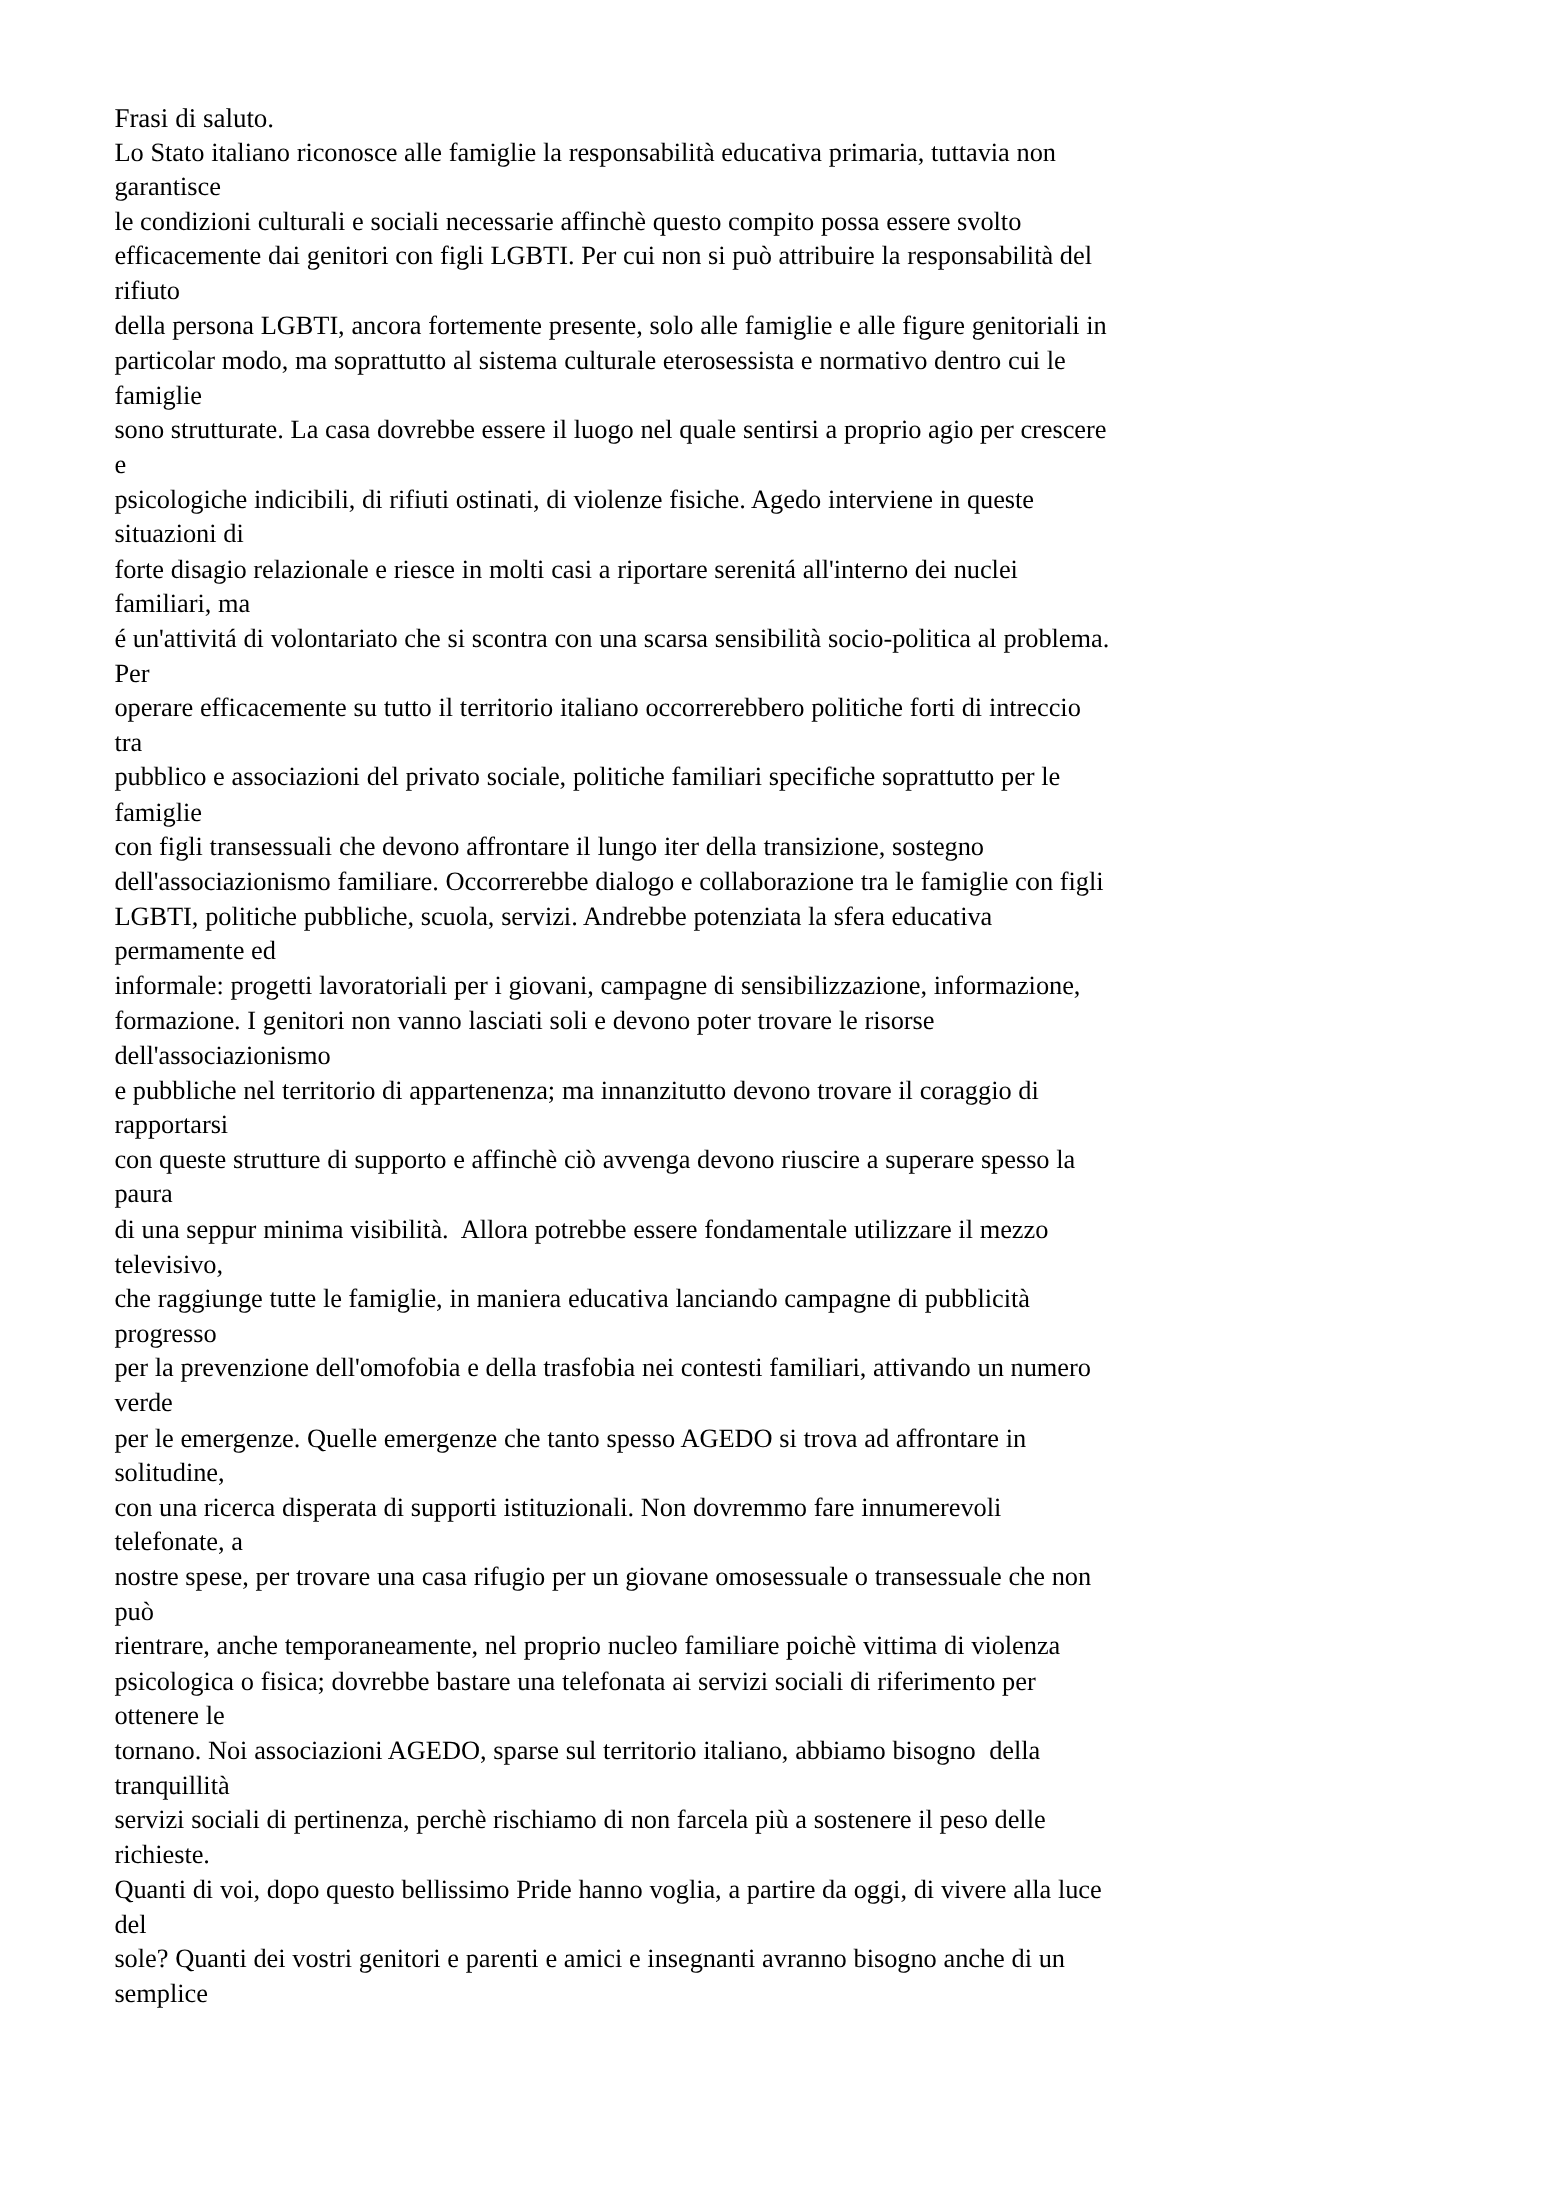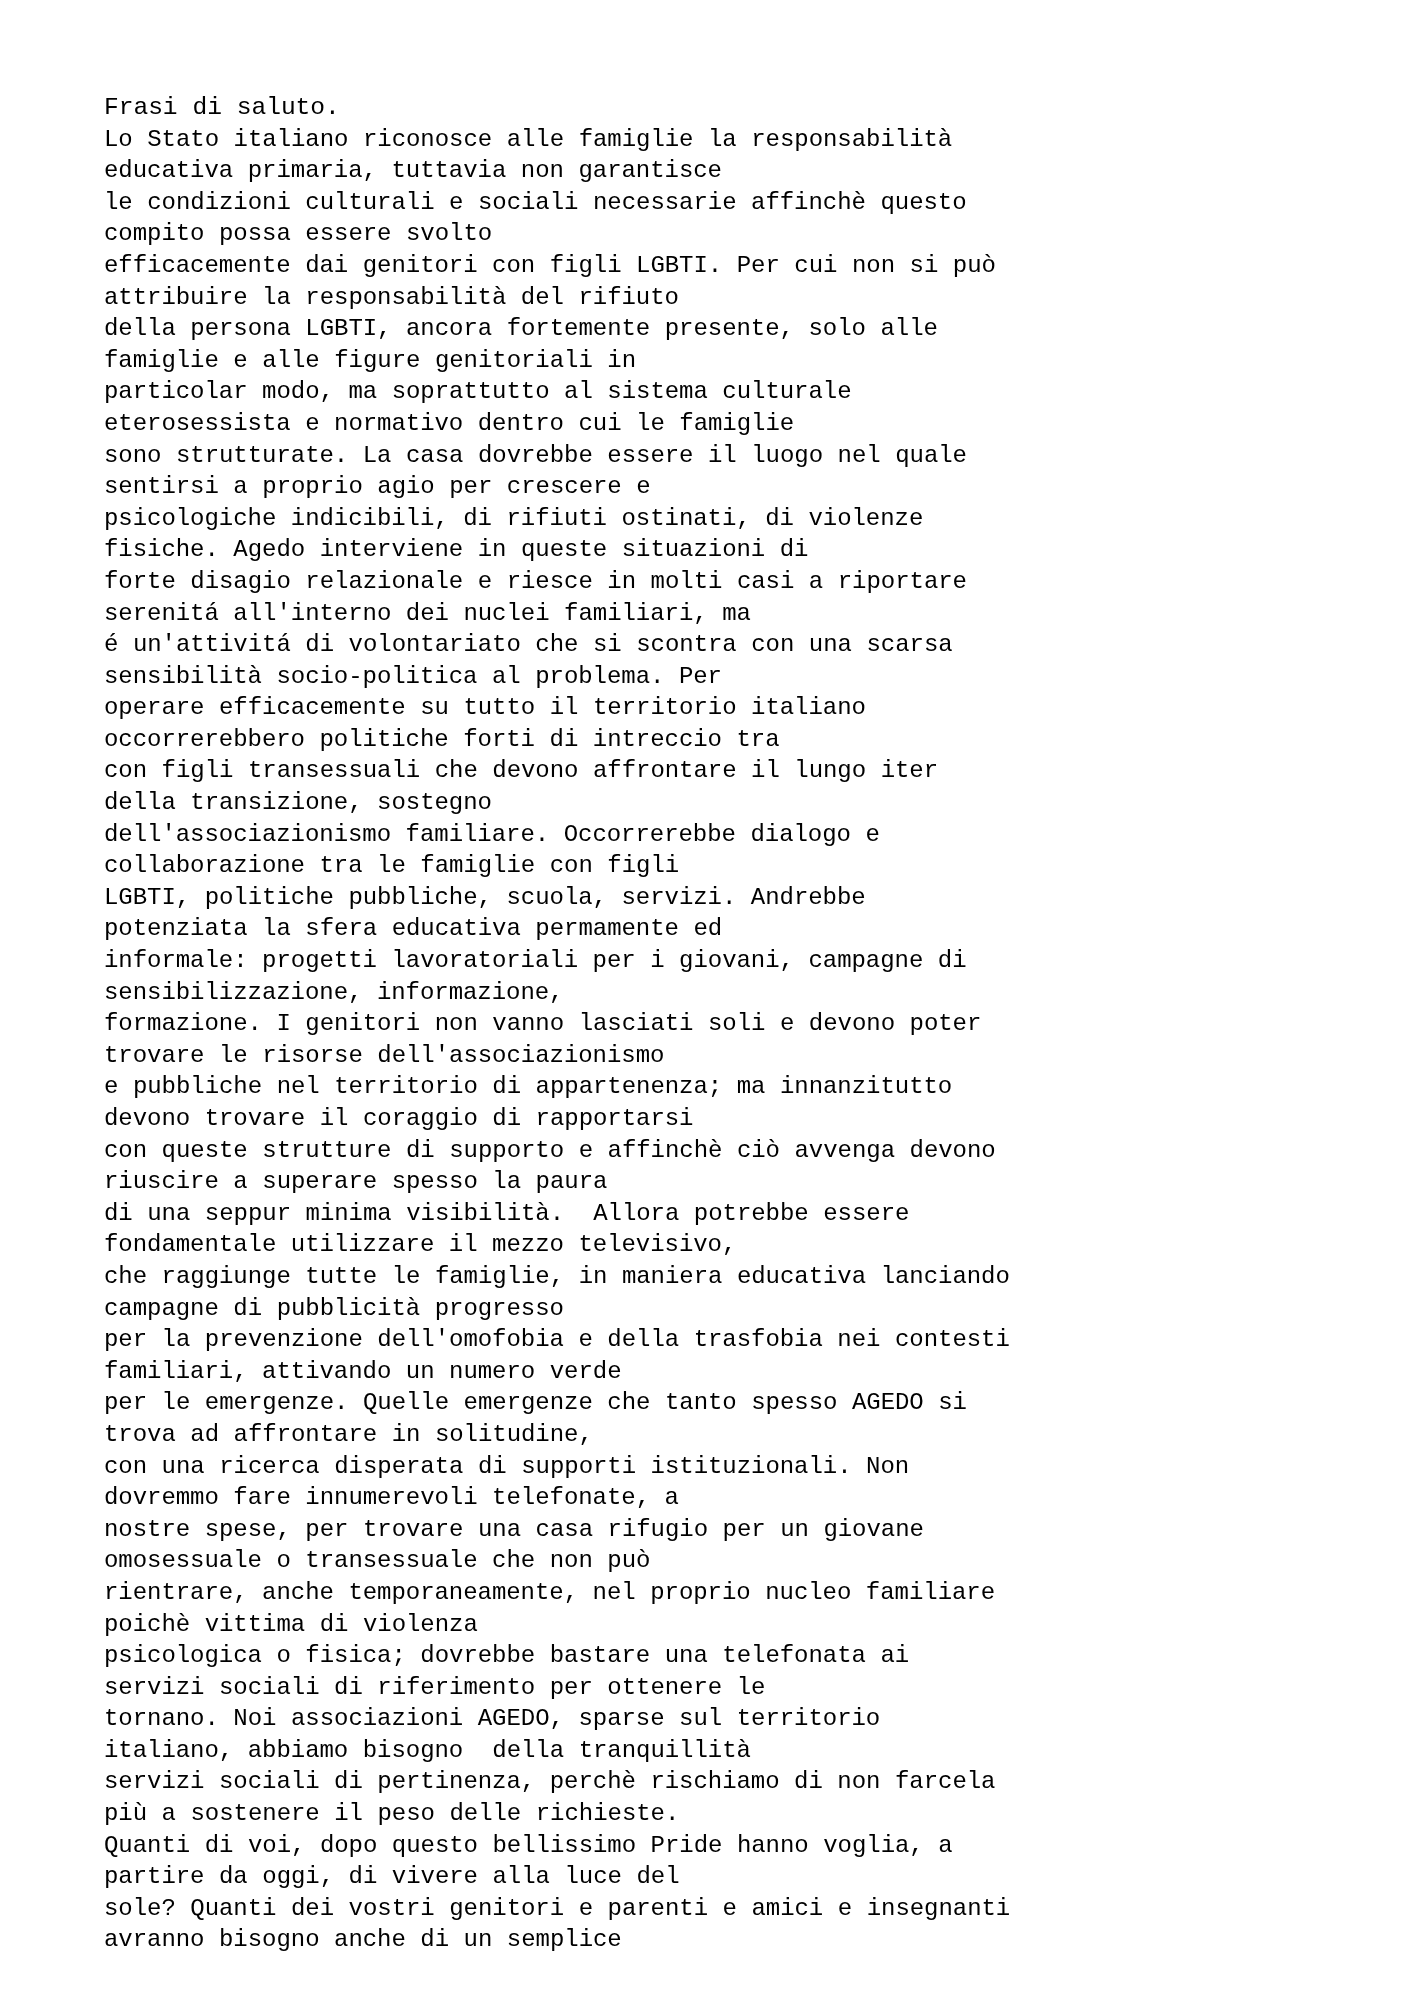--- a/index.html
+++ b/index.html
@@ -13,21 +13,20 @@
     overflow: hidden;
     font-family: "Liberation Serif", "DejaVu Serif", serif;
     color: #000000;
   }
   .page {
     position: relative;
     width: 1414px;
     height: 2000px;
     background: #ffffff;
     box-sizing: border-box;
-    font-family: Liberation Mono, monospace;
   }
   .doc-body {
     position: absolute;
     left: 104px;
     top: 92px;
     width: 908px;
   }
   .doc-line {
     font-size: 24px;
     line-height: 31.6px;
@@ -50,20 +49,21 @@
     <div class="doc-line">Lo Stato italiano riconosce alle famiglie la responsabilità educativa primaria, tuttavia non garantisce</div>
     <div class="doc-line">le condizioni culturali e sociali necessarie affinchè questo compito possa essere svolto</div>
     <div class="doc-line">efficacemente dai genitori con figli LGBTI. Per cui non si può attribuire la responsabilità del rifiuto</div>
     <div class="doc-line">della persona LGBTI, ancora fortemente presente, solo alle famiglie e alle figure genitoriali in</div>
     <div class="doc-line">particolar modo, ma soprattutto al sistema culturale eterosessista e normativo dentro cui le famiglie</div>
     <div class="doc-line">sono strutturate. La casa dovrebbe essere il luogo nel quale sentirsi a proprio agio per crescere e</div>
     <div class="doc-line">psicologiche indicibili, di rifiuti ostinati, di violenze fisiche. Agedo interviene in queste situazioni di</div>
     <div class="doc-line">forte disagio relazionale e riesce in molti casi a riportare serenitá all'interno dei nuclei familiari, ma</div>
     <div class="doc-line">é un'attivitá di volontariato che si scontra con una scarsa sensibilità socio-politica al problema. Per</div>
     <div class="doc-line">operare efficacemente su tutto il territorio italiano occorrerebbero politiche forti di intreccio tra</div>
+    <div class="doc-line">pubblico e associazioni del privato sociale, politiche familiari specifiche soprattutto per le famiglie</div>
     <div class="doc-line">con figli transessuali che devono affrontare il lungo iter della transizione, sostegno</div>
     <div class="doc-line">dell'associazionismo familiare. Occorrerebbe dialogo e collaborazione tra le famiglie con figli</div>
     <div class="doc-line">LGBTI, politiche pubbliche, scuola, servizi. Andrebbe potenziata la sfera educativa permamente ed</div>
     <div class="doc-line">informale: progetti lavoratoriali per i giovani, campagne di sensibilizzazione, informazione,</div>
     <div class="doc-line">formazione. I genitori non vanno lasciati soli e devono poter trovare le risorse dell'associazionismo</div>
     <div class="doc-line">e pubbliche nel territorio di appartenenza; ma innanzitutto devono trovare il coraggio di rapportarsi</div>
     <div class="doc-line">con queste strutture di supporto e affinchè ciò avvenga devono riuscire a superare spesso la paura</div>
     <div class="doc-line">di una seppur minima visibilità.  Allora potrebbe essere fondamentale utilizzare il mezzo televisivo,</div>
     <div class="doc-line">che raggiunge tutte le famiglie, in maniera educativa lanciando campagne di pubblicità progresso</div>
     <div class="doc-line">per la prevenzione dell'omofobia e della trasfobia nei contesti familiari, attivando un numero verde</div>

